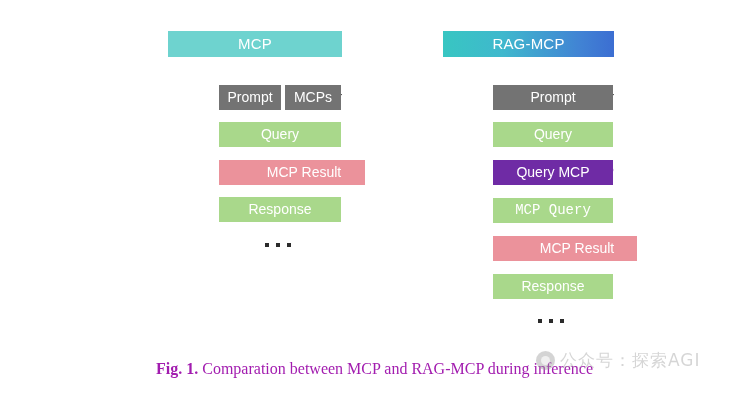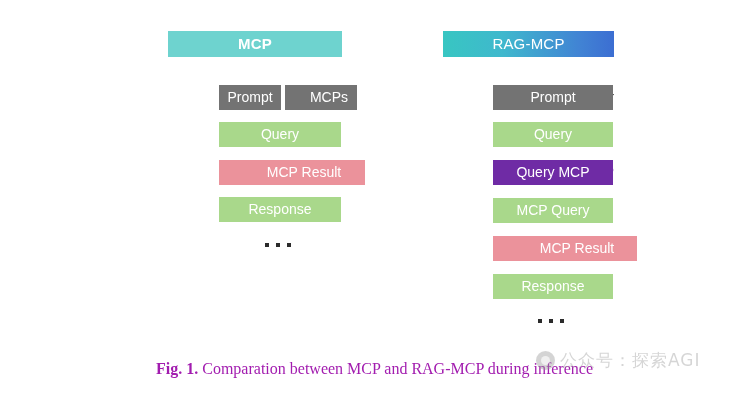--- a/index.html
+++ b/index.html
@@ -31,21 +31,20 @@
     text-align: center;
     color: #ffffff;
     font-size: 15px;
     letter-spacing: 0.2px;
   }
   #header-mcp {
     left: 168px;
     top: 31px;
     width: 174px;
     background: #6ed3cf;
-    font-weight: bold;
   }
   #header-ragmcp {
     left: 443px;
     top: 31px;
     width: 171px;
     background: linear-gradient(to right, #38c6c2 0%, #3fb8cd 35%, #4183d4 80%, #3c6ed2 100%);
   }
 
   
   .row {
@@ -175,21 +174,21 @@
   <div class="col-header" id="header-mcp">MCP</div>
 
   <div class="col-header" id="header-ragmcp">RAG-MCP</div>
 
   <div class="col-left">
 
     <div class="row" style="top:85px;">
       <div class="row-label lab-user">User</div>
       <div class="row-bars">
         <div class="bar bar-gray" style="width:62px;">Prompt</div>
-        <div class="bar bar-gray" style="width:56px;padding-left:16px;">MCPs</div>
+        <div class="bar bar-gray" style="width:56px;">MCPs</div>
       </div>
     </div>
 
     <div class="row" style="top:122px;">
       <div class="row-label lab-llm">LLM</div>
       <div class="row-bars">
         <div class="bar bar-green" style="width:122px;">Query</div>
       </div>
     </div>
 
@@ -233,21 +232,21 @@
     <div class="row" style="top:160px;">
       <div class="row-label lab-ragmcp">RAG-MCP</div>
       <div class="row-bars">
         <div class="bar bar-purple" style="width:120px;">Query MCP</div>
       </div>
     </div>
 
     <div class="row" style="top:198px;">
       <div class="row-label lab-llm">LLM</div>
       <div class="row-bars">
-        <div class="bar bar-green" style="width:120px;">MCP Query</div>
+        <div class="bar bar-green" style="width:120px;font-family:Liberation Mono, monospace;">MCP Query</div>
       </div>
     </div>
 
     <div class="row" style="top:236px;">
       <div class="row-label lab-system">(MCP) System</div>
       <div class="row-bars">
         <div class="bar bar-pink" style="width:120px;">MCP Result</div>
       </div>
     </div>
 

